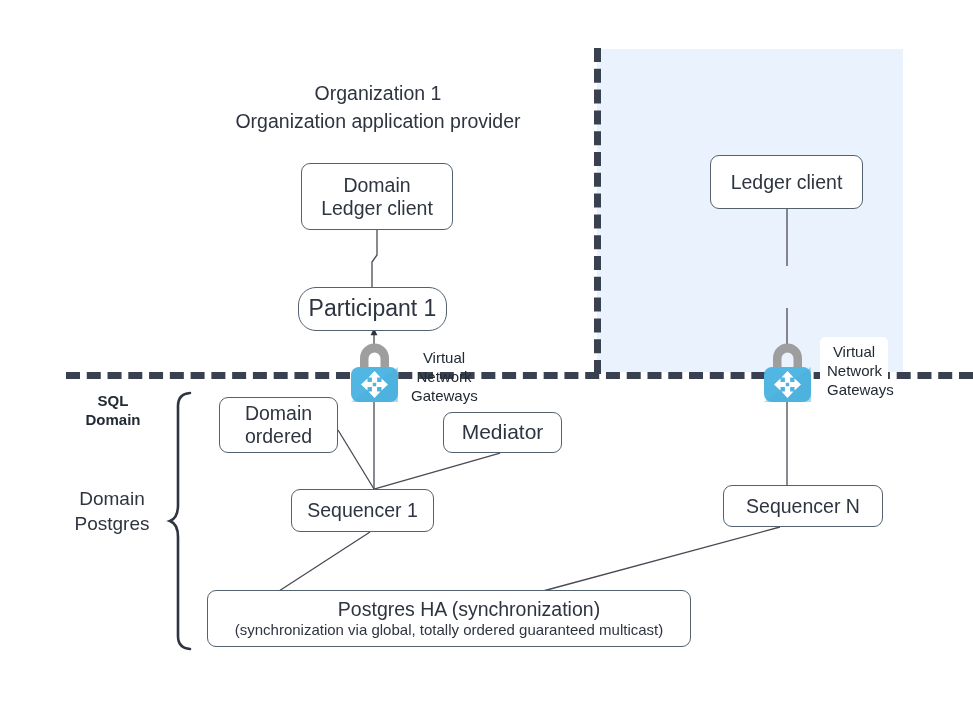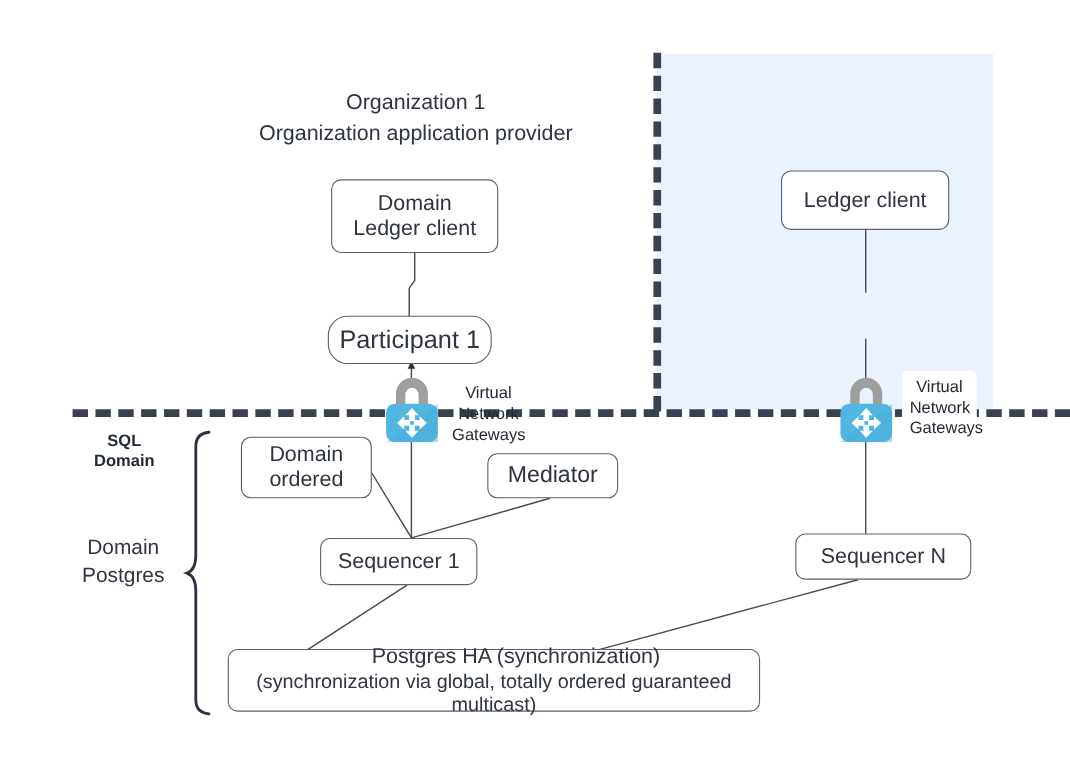--- a/index.html
+++ b/index.html
@@ -23,21 +23,21 @@
 
   .tiny-label{position:absolute;font-size:15px;line-height:1.26;
               text-align:center;color:#222a33;}
   .tiny-label.boxed{background:#ffffff;border-radius:5px;padding:6px 7px;}
 
   .side-label{position:absolute;font-size:19px;line-height:1.3;
               text-align:center;color:#2e3440;}
 
   .gw{position:absolute;width:57px;height:62px;}
   .pg-title{font-size:19.5px;margin-left:40px;}
-  .pg-sub{font-size:18px;}
+  .pg-sub{font-size:15px;text-align:right;}
   .stack{display:flex;flex-direction:column;align-items:center;justify-content:center;}
 </style>
 </head>
 <body>
 
 <div id="stage">
 
   <div class="org-region" style="left:597px;top:49px;width:306px;height:323px;"></div>
 
   <div class="dash-v" style="left:594px;top:48px;height:326px;"></div>

